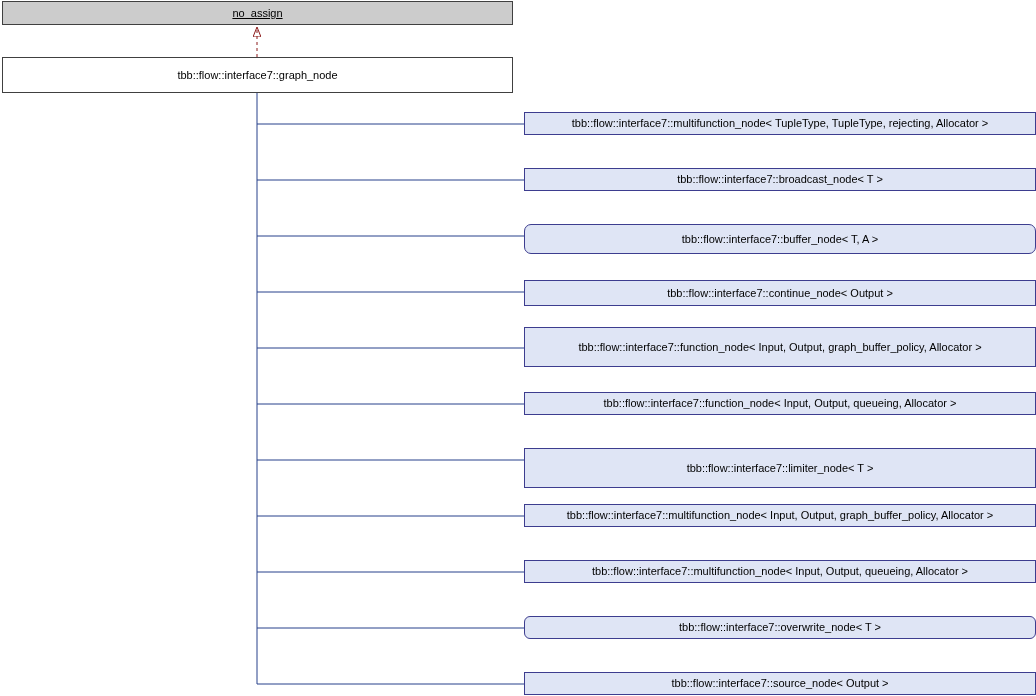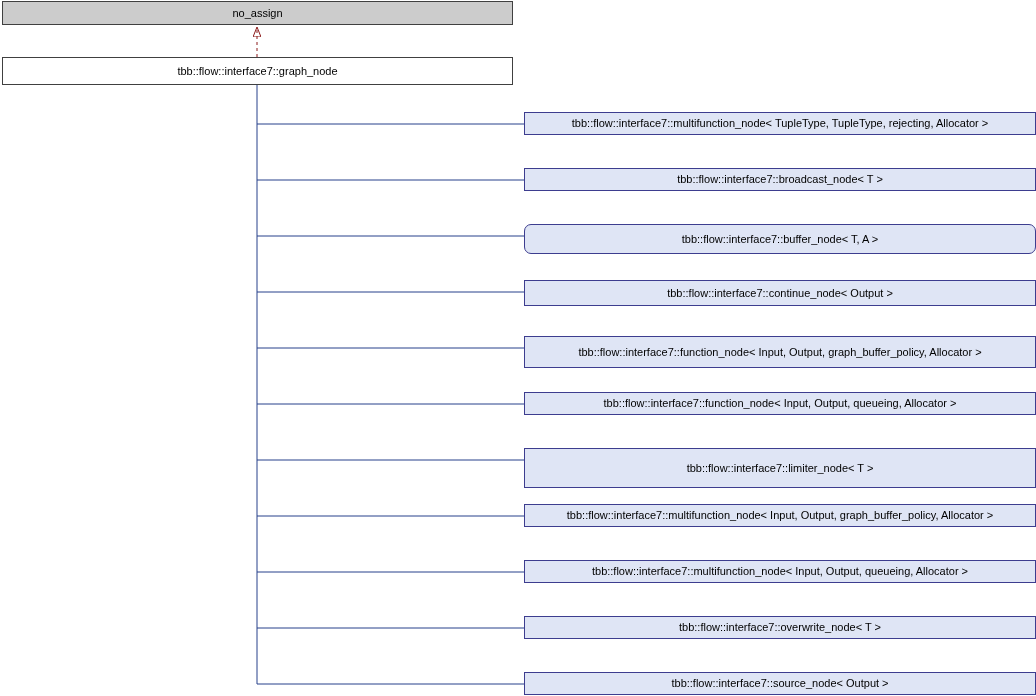--- a/index.html
+++ b/index.html
@@ -72,64 +72,64 @@
     <line x1="257" y1="292" x2="524" y2="292" stroke="#27408b" stroke-width="1"></line>
     <line x1="257" y1="348" x2="524" y2="348" stroke="#27408b" stroke-width="1"></line>
     <line x1="257" y1="404" x2="524" y2="404" stroke="#27408b" stroke-width="1"></line>
     <line x1="257" y1="460" x2="524" y2="460" stroke="#27408b" stroke-width="1"></line>
     <line x1="257" y1="516" x2="524" y2="516" stroke="#27408b" stroke-width="1"></line>
     <line x1="257" y1="572" x2="524" y2="572" stroke="#27408b" stroke-width="1"></line>
     <line x1="257" y1="628" x2="524" y2="628" stroke="#27408b" stroke-width="1"></line>
     <line x1="257" y1="684" x2="524" y2="684" stroke="#27408b" stroke-width="1"></line>
   </svg>
 
-  <div class="node root" style="left:2px; top:1px; width:511px; height:24px;">
+  <div class="node root" style="left:2px; top:1px; width:511px; height:24px;text-decoration:underline;">
     <span>no_assign</span>
   </div>
 
-  <div class="node base" style="left:2px; top:57px; width:511px; height:28px;align-items:center;">
+  <div class="node base" style="left:2px; top:57px; width:511px; height:36px;align-items:center;">
     <span>tbb::flow::interface7::graph_node</span>
   </div>
 
   <div class="node derived" style="left:524px; top:112px; width:512px; height:23px;">
     <span>tbb::flow::interface7::multifunction_node&lt; TupleType, TupleType, rejecting, Allocator &gt;</span>
   </div>
 
   <div class="node derived" style="left:524px; top:168px; width:512px; height:23px;">
     <span>tbb::flow::interface7::broadcast_node&lt; T &gt;</span>
   </div>
 
   <div class="node derived" style="left:524px; top:224px; width:512px; height:30px;border-radius:7px;">
     <span>tbb::flow::interface7::buffer_node&lt; T, A &gt;</span>
   </div>
 
   <div class="node derived" style="left:524px; top:280px; width:512px; height:26px;">
     <span>tbb::flow::interface7::continue_node&lt; Output &gt;</span>
   </div>
 
-  <div class="node derived" style="left:524px; top:336px; width:512px; height:32px;">
+  <div class="node derived" style="left:524px; top:327px; width:512px; height:40px;">
     <span>tbb::flow::interface7::function_node&lt; Input, Output, graph_buffer_policy, Allocator &gt;</span>
   </div>
 
   <div class="node derived" style="left:524px; top:392px; width:512px; height:23px;">
     <span>tbb::flow::interface7::function_node&lt; Input, Output, queueing, Allocator &gt;</span>
   </div>
 
   <div class="node derived" style="left:524px; top:448px; width:512px; height:40px;">
     <span>tbb::flow::interface7::limiter_node&lt; T &gt;</span>
   </div>
 
   <div class="node derived" style="left:524px; top:504px; width:512px; height:23px;">
     <span>tbb::flow::interface7::multifunction_node&lt; Input, Output, graph_buffer_policy, Allocator &gt;</span>
   </div>
 
   <div class="node derived" style="left:524px; top:560px; width:512px; height:23px;">
     <span>tbb::flow::interface7::multifunction_node&lt; Input, Output, queueing, Allocator &gt;</span>
   </div>
 
-  <div class="node derived" style="left:524px; top:616px; width:512px; height:23px;">
+  <div class="node derived" style="left:524px; top:616px; width:512px; height:23px;border-radius:6px;">
     <span>tbb::flow::interface7::overwrite_node&lt; T &gt;</span>
   </div>
 
   <div class="node derived" style="left:524px; top:672px; width:512px; height:23px;">
     <span>tbb::flow::interface7::source_node&lt; Output &gt;</span>
   </div>
 </div>
 
 </body></html>

